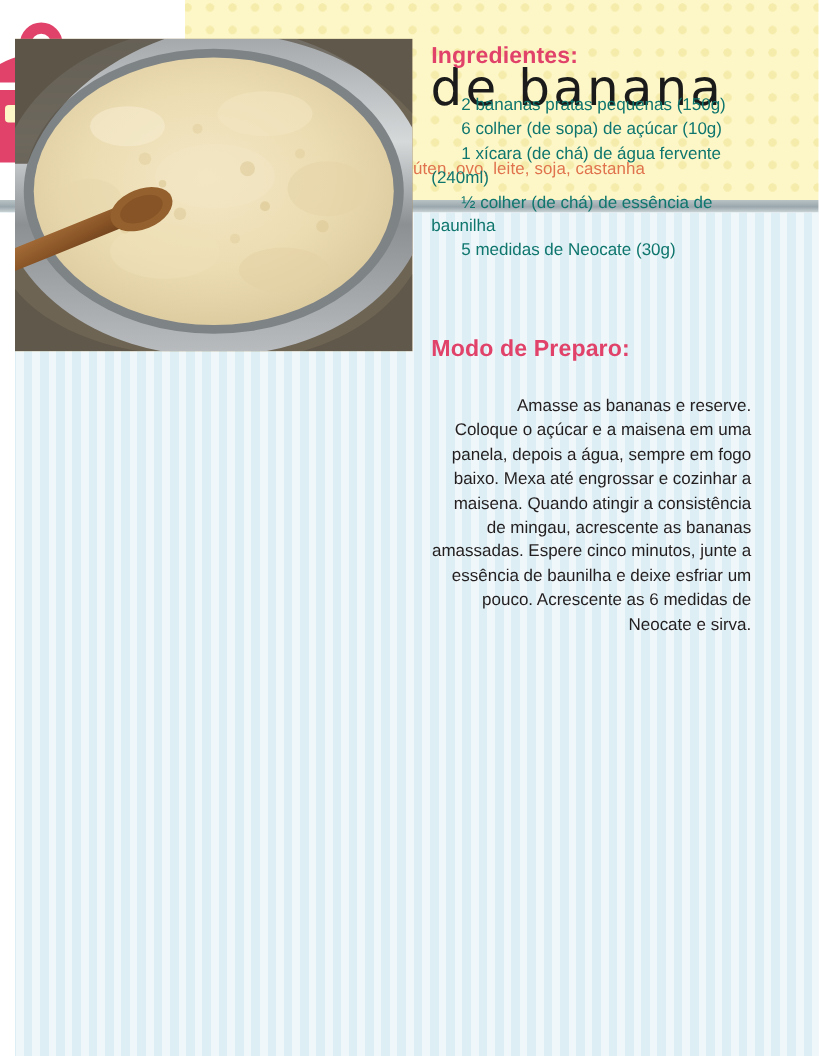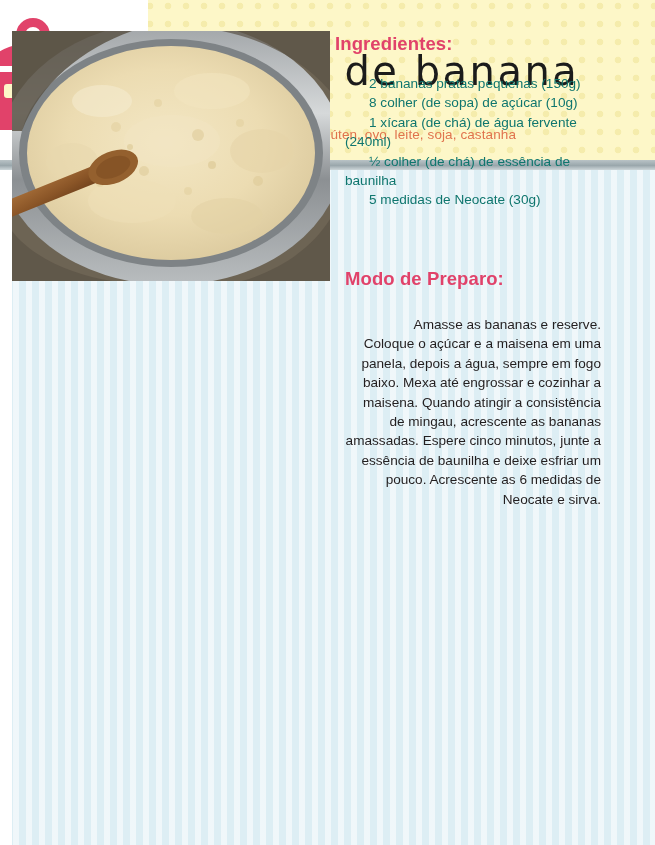--- a/index.html
+++ b/index.html
@@ -162,21 +162,21 @@
     background: #b9a681;
   }
   .photo svg { display: block; }
   .section-heading {
     font-size: 18.5px;
     font-weight: bold;
     color: #e1426a;
     margin: 0;
     letter-spacing: 0.1px;
   }
-  #heading-ingredientes { position: absolute; left: 335px; top: 33px; }
+  #heading-ingredientes { position: absolute; left: 345px; top: 33px; }
   #heading-preparo      { position: absolute; left: 345px; top: 268px; }
 
   .ingredients-list {
     position: absolute;
     left: 345px;
     top: 74px;
     width: 256px;
     margin: 0;
     padding: 0;
     list-style: none;
@@ -286,21 +286,21 @@
       <path d="M318,0 L318,60 C290,28 250,8 210,0 Z" fill="#5b5346" opacity="0.7"></path>
       <path d="M0,250 L0,200 C20,226 60,244 100,250 Z" fill="#5b5346" opacity="0.7"></path>
       <path d="M318,250 L230,250 C272,238 302,214 318,188 Z" fill="#5b5346" opacity="0.7"></path>
     </svg>
   </div>
 
   <h2 id="heading-ingredientes" class="section-heading">Ingredientes:</h2>
 
   <ul class="ingredients-list">
     <li>2 bananas pratas pequenas (150g)</li>
-    <li>8 colher (de sopa) de açúcar (10g)</li>
+    <li>6 colher (de sopa) de açúcar (10g)</li>
     <li>1 xícara (de chá) de água fervente (240ml)</li>
     <li>½ colher (de chá) de essência de baunilha</li>
     <li>5 medidas de Neocate (30g)</li>
   </ul>
 
   <h2 id="heading-preparo" class="section-heading">Modo de Preparo:</h2>
 
   <p class="prep-text">Amasse as bananas e reserve. Coloque o açúcar e a maisena em uma panela, depois a água, sempre em fogo baixo. Mexa até engrossar e cozinhar a maisena. Quando atingir a consistência de mingau, acrescente as bananas amassadas. Espere cinco minutos, junte a essência de baunilha e deixe esfriar um pouco. Acrescente as 6 medidas de Neocate e sirva.</p>
 
 </div>

